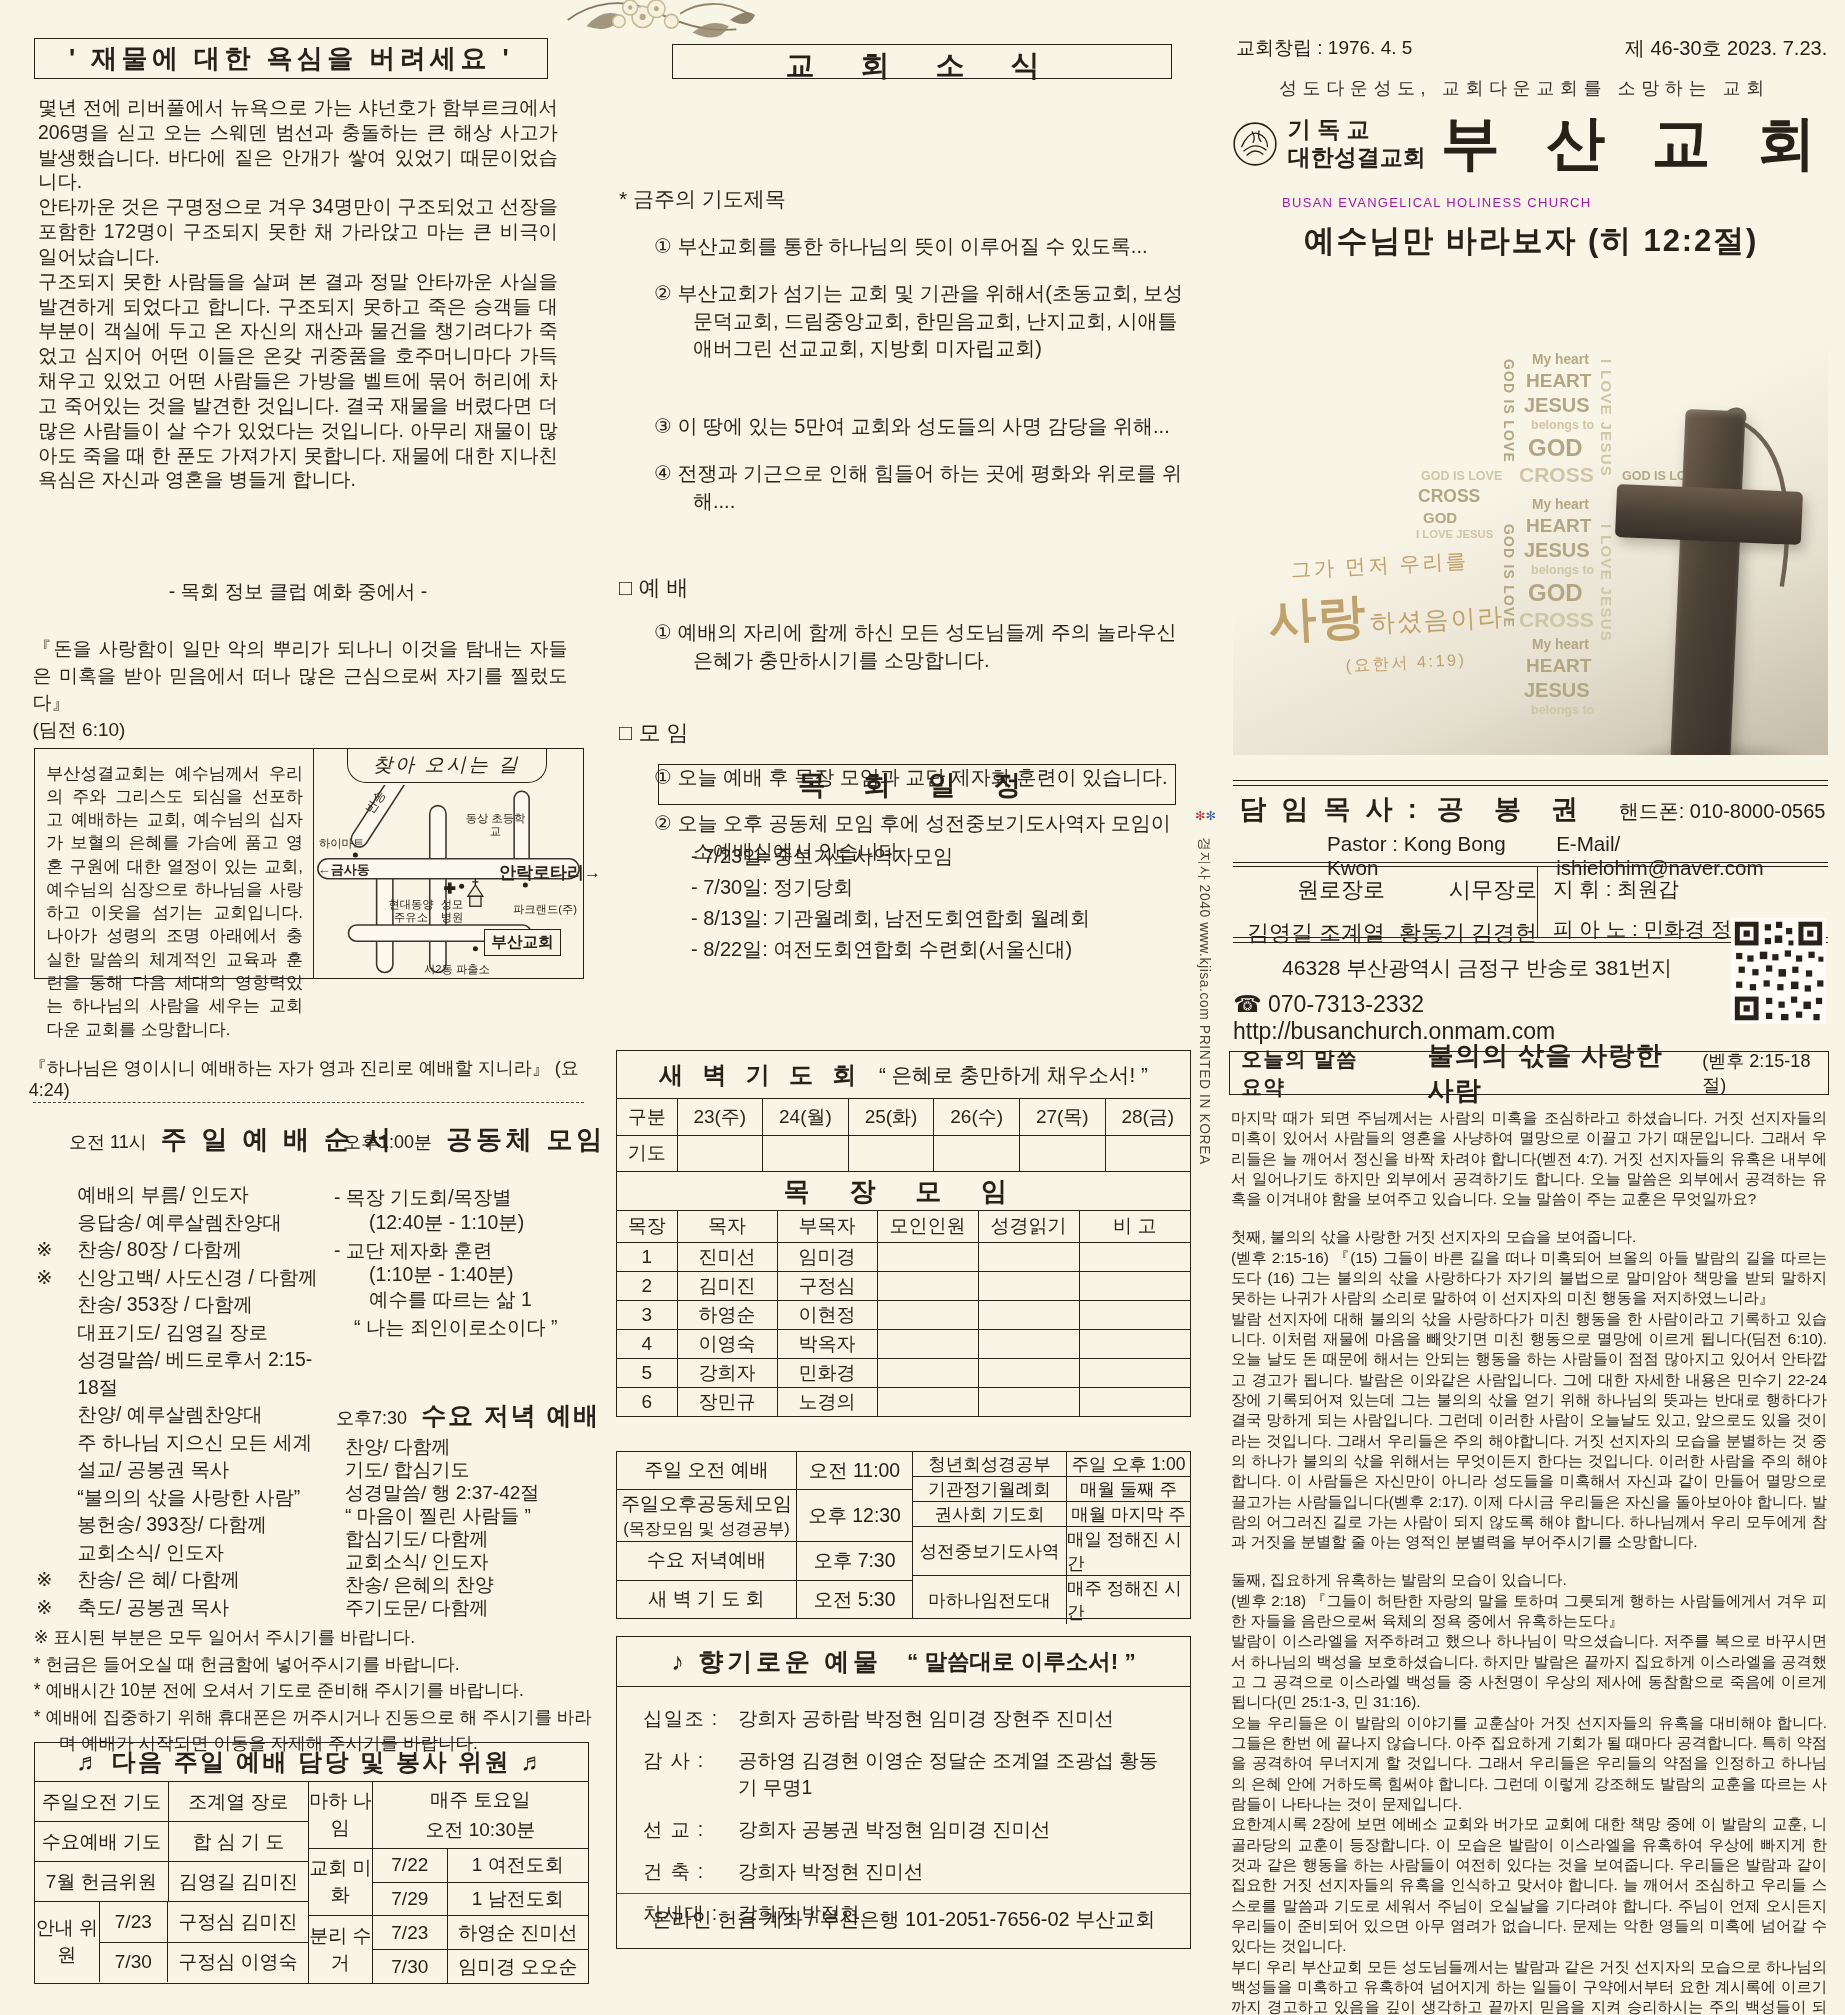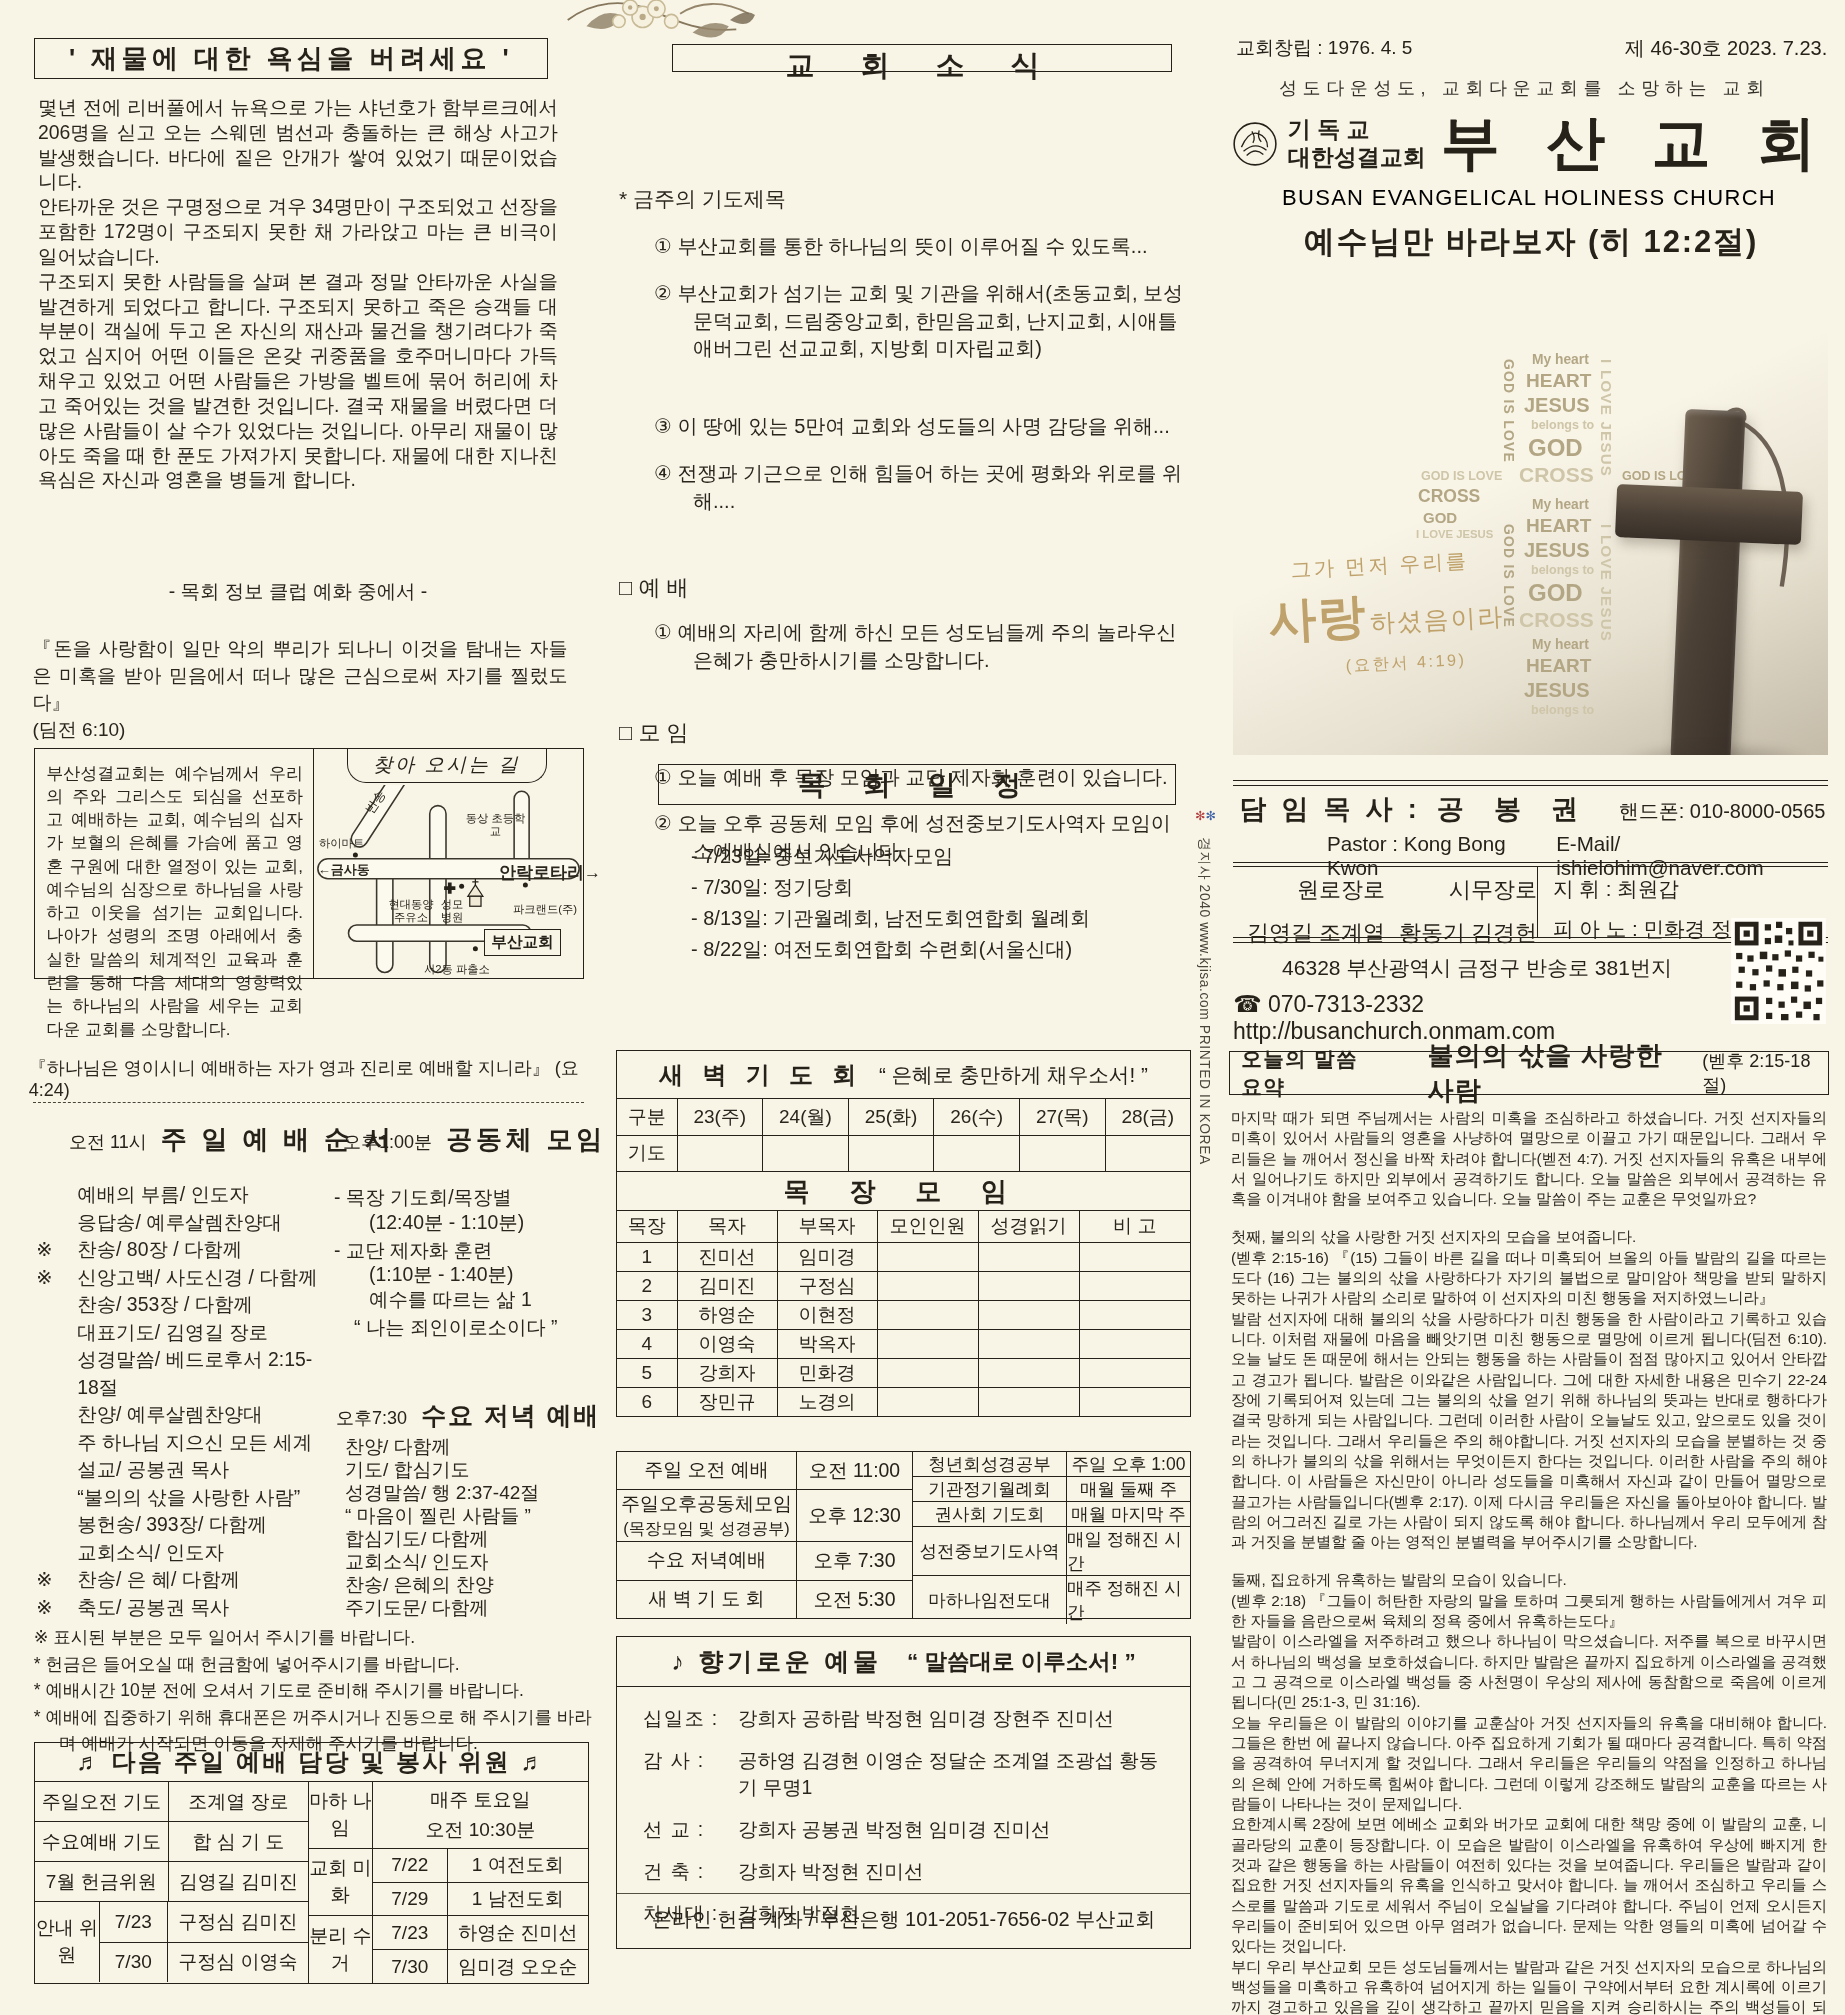--- a/index.html
+++ b/index.html
@@ -21,35 +21,35 @@
 
 #intro-map{left:34px;top:748px;width:550px;height:231px;border:1.9px solid var(--ink);display:flex}
 #intro-cell{width:279px;border-right:1.9px solid var(--ink);padding:12.5px 10px 6.3px 11.3px;font-size:17px;line-height:1.37;color:#2a261d}
 #map-cell{position:relative;flex:1}
 #map-title{position:absolute;left:32.5px;top:0;width:200px;height:34px;border:1.9px solid var(--ink);border-top:none;border-radius:0 0 19px 19px;text-align:center;font-weight:normal;font-style:italic;font-size:19.4px;line-height:31px;letter-spacing:2.5px}
 #map-cell .ml{position:absolute;font-size:11.3px;line-height:1.12;color:#2a261d;white-space:nowrap}
 #map-cell .ml2{white-space:normal;text-align:center}
 #bsj-box{position:absolute;left:170px;top:180px;border:1.9px solid var(--ink);padding:1.9px 6.3px;font-size:15.6px;font-weight:bold;background:var(--paper)}
 
 
-#news-title{left:672px;top:44px;width:500px;height:28px;font-size:29px;letter-spacing:19px;line-height:41px}
+#news-title{left:672px;top:44px;width:500px;height:35px;font-size:29px;letter-spacing:19px;line-height:41px}
 .news-line{left:619px;width:573px;font-size:20px;line-height:1.38;color:#2a261d}
 .news-item{padding-left:74px;text-indent:-39px}
 #sched-title{left:658px;top:764px;width:518px;height:41px;font-size:27.5px;letter-spacing:15px;line-height:39px}
 .sched-item{left:691px;width:500px;font-size:20px;color:#2a261d}
 
 
 #masthead{left:1231px;top:30px;width:600px}
 #mh-row1{display:flex;justify-content:space-between;font-size:19px;padding:5px 3.8px 0 5px}
 #mh-issue{font-size:20px}
 #mh-slogan{margin-top:13.8px;padding-left:48px;font-size:18px;letter-spacing:5.6px;color:#33302a}
 #mh-namerow{display:flex;align-items:center;margin-top:3.8px}
 #mh-denom{margin-left:8.8px;font-weight:bold;font-size:23px;line-height:1.18;white-space:nowrap}
 #mh-name{margin-left:15px;font-weight:bold;font-size:59px;letter-spacing:15px;white-space:nowrap}
-#mh-eng{margin-top:1px;padding-left:51px;font-size:22px;letter-spacing:1.3px;color:#000000}
+#mh-eng{margin-top:11px;padding-left:51px;font-size:13px;letter-spacing:1.3px;color:#a21caf}
 #mh-verse{margin-top:10px;text-align:center;font-size:31px;font-weight:bold;letter-spacing:1.9px}
 
 
 #cross-art{left:1233px;top:255px;width:595px;height:500px;background:linear-gradient(155deg,rgba(250,247,236,0) 45%,rgba(216,208,190,.55) 72%,rgba(186,176,157,.85) 100%);overflow:hidden}
 #cross-art .w{position:absolute;color:var(--tan);font-weight:bold;line-height:1;white-space:nowrap}
 #cross-art .wl{color:var(--tan2)}
 #cross-art .vert{writing-mode:vertical-rl;letter-spacing:1.3px}
 #wood-v{position:absolute;left:445px;top:155px;width:60px;height:350px;background:linear-gradient(100deg,#6e6050 0%,#4c4136 45%,#3a312a 100%);border-radius:6.3px;transform:rotate(2.5deg);box-shadow:inset 0 3.8px 5px rgba(255,255,255,.18), 5px 8.8px 13.8px rgba(70,60,48,.35)}
 #wood-h{position:absolute;left:383px;top:233px;width:186px;height:53px;background:linear-gradient(180deg,#6a5c4c 0%,#4a3f35 55%,#383028 100%);border-radius:5.6px;transform:rotate(2.5deg);box-shadow:3.8px 6.3px 11.3px rgba(70,60,48,.3)}
 #cross-shadow{position:absolute;left:386px;top:486px;width:194px;height:36px;background:radial-gradient(closest-side,rgba(58,49,40,.34),rgba(58,49,40,0));filter:blur(3.1px)}

